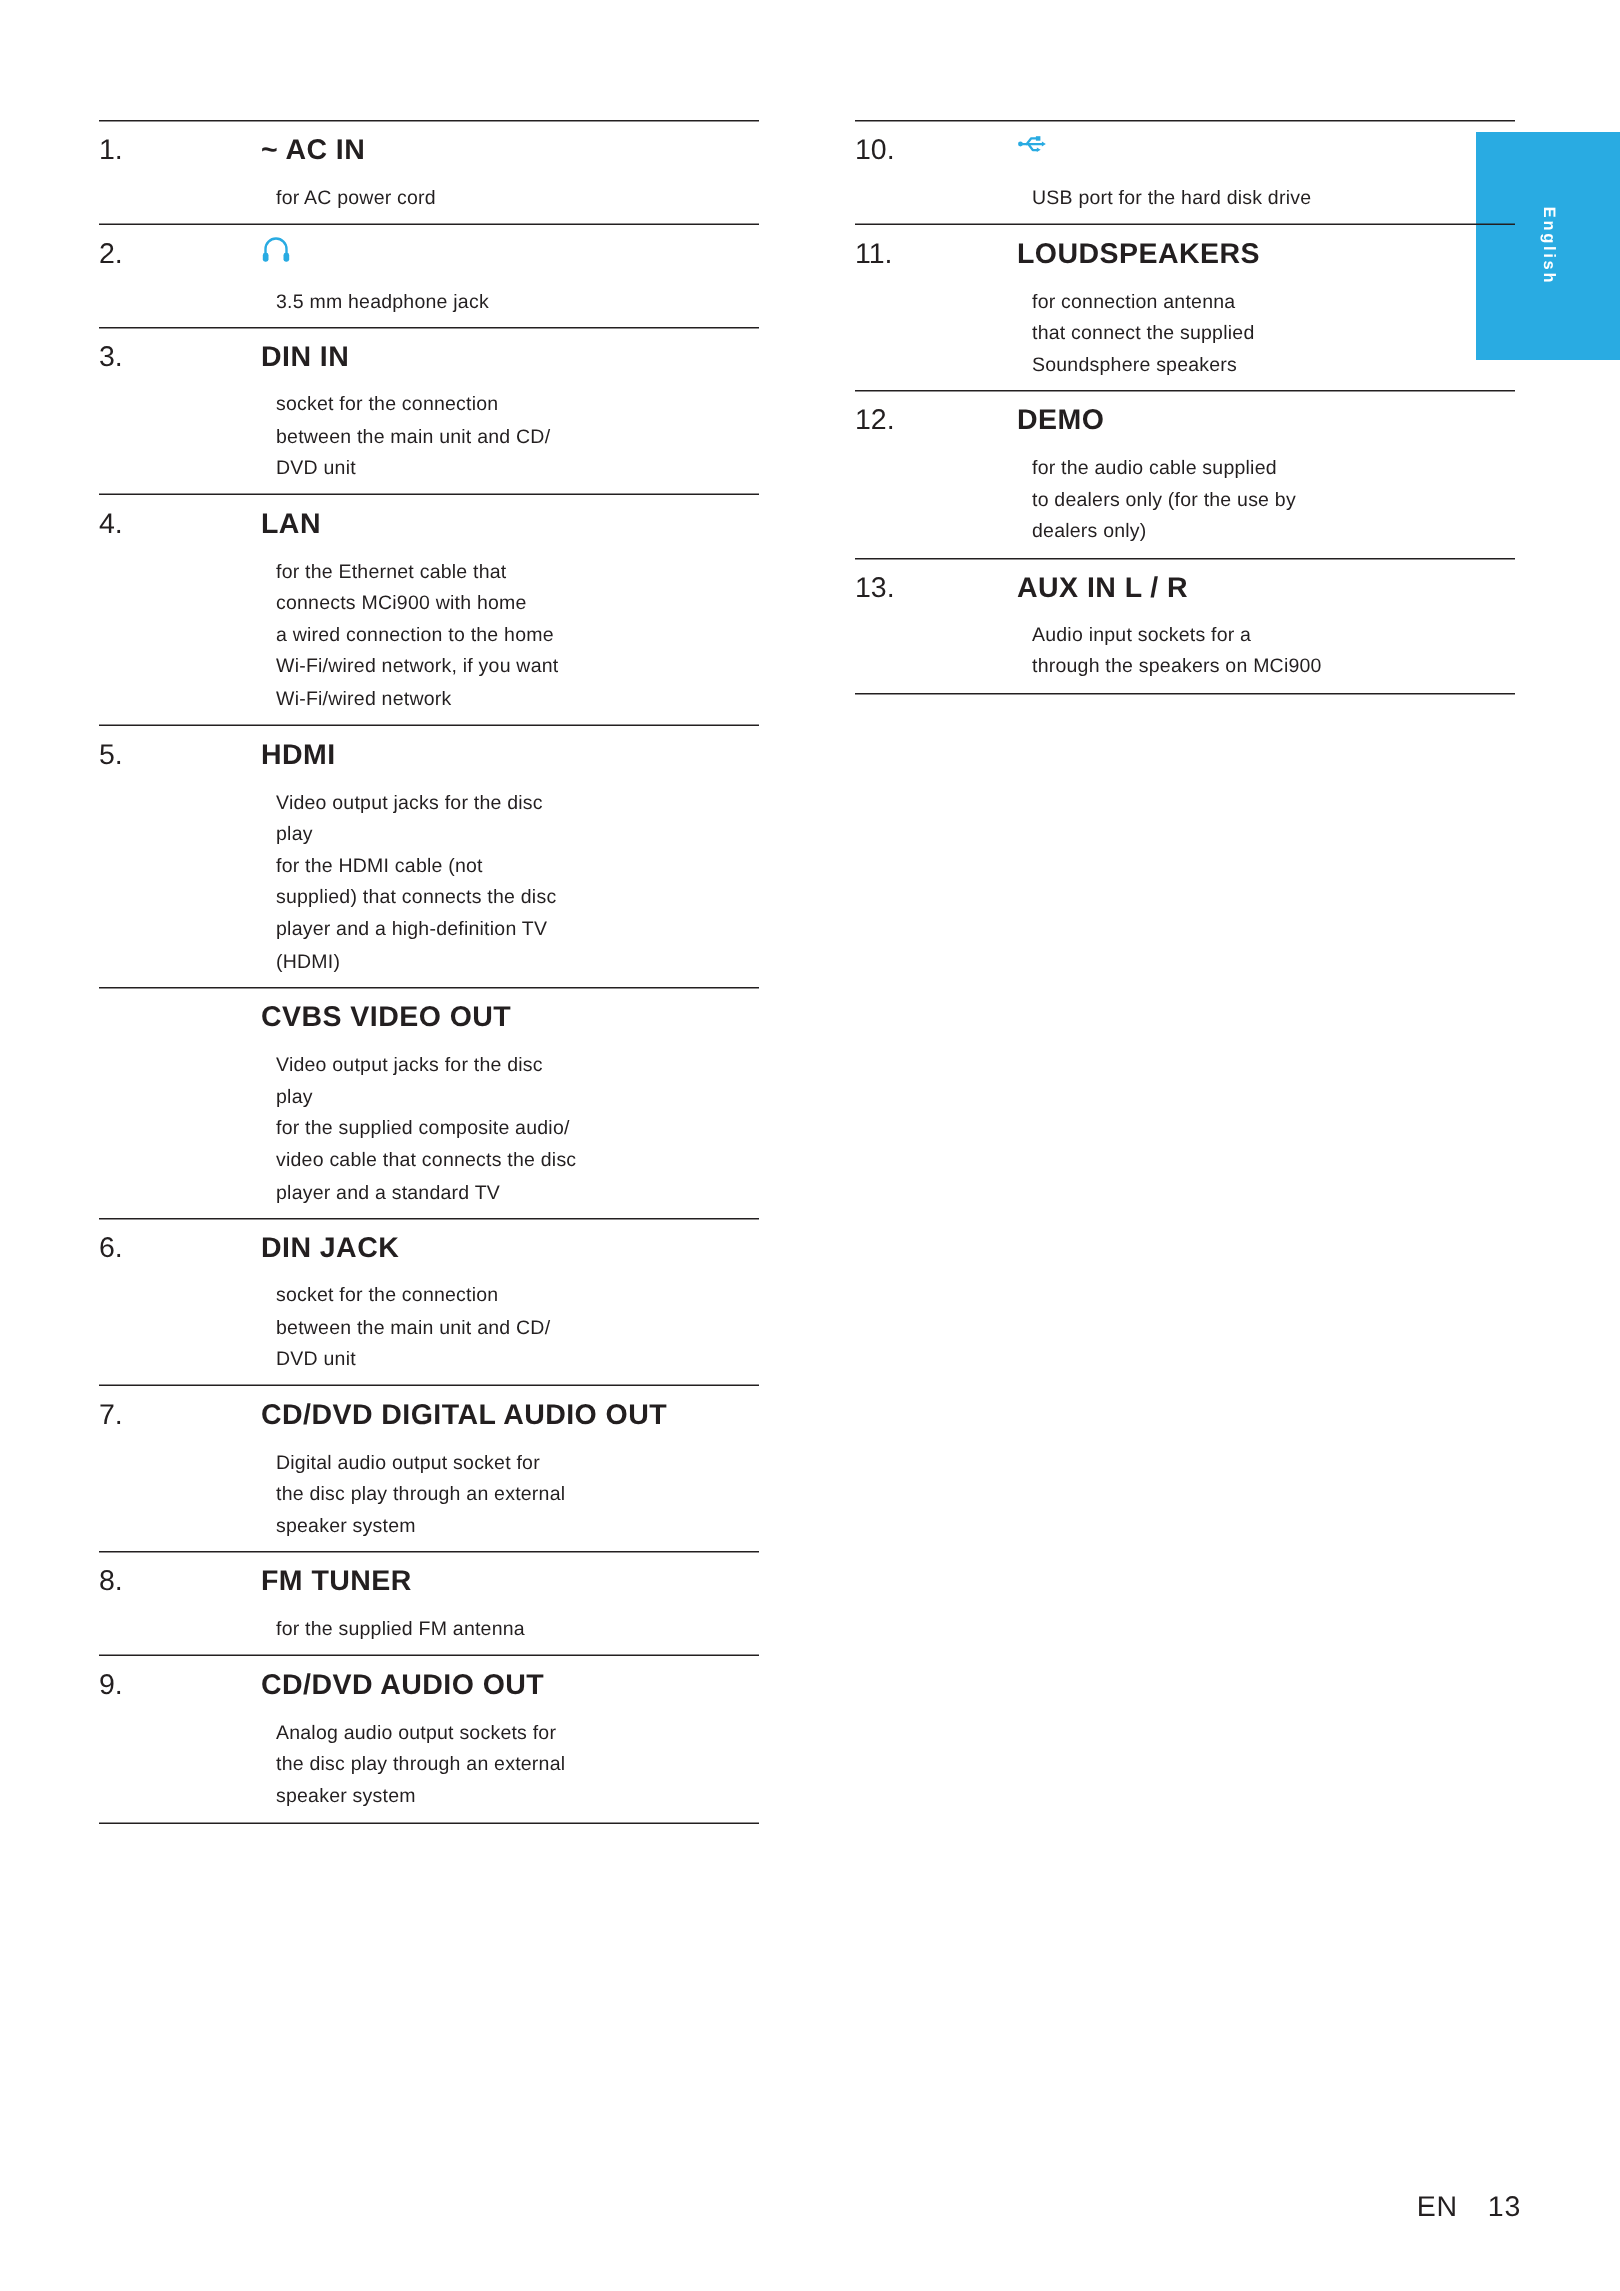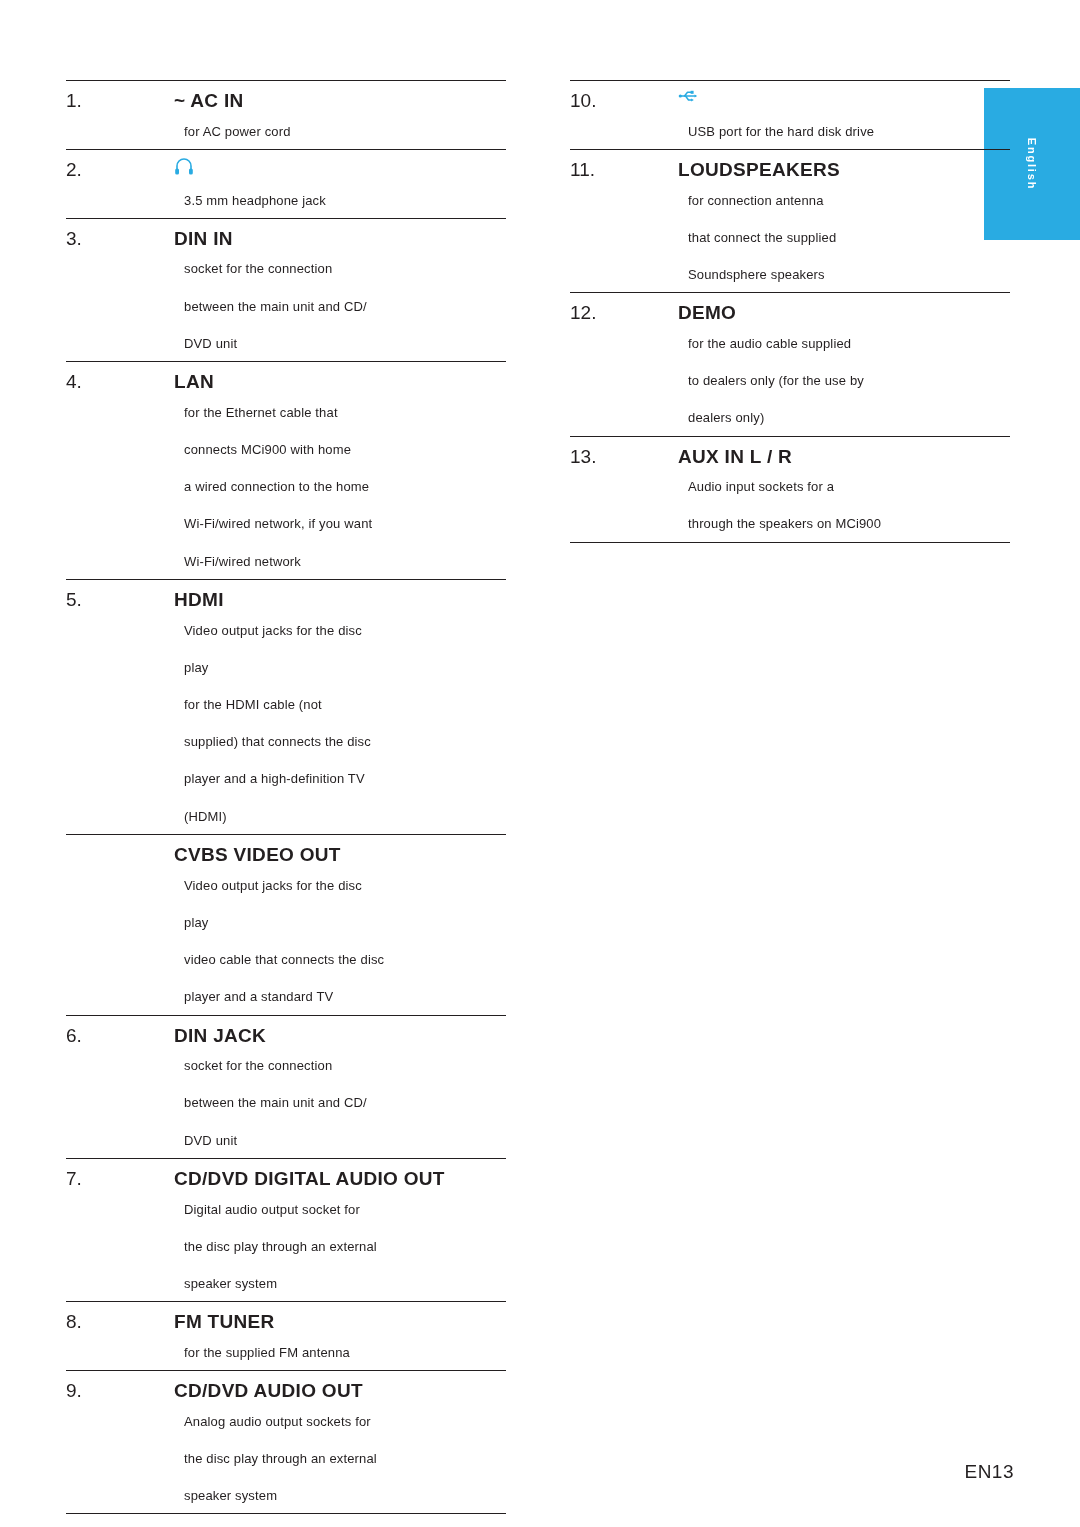--- a/index.html
+++ b/index.html
@@ -80,21 +80,21 @@
     flex: 1 1 auto;
     margin-left: 118px;
     font-size: 13px;
     line-height: 1.48;
     padding-top: 2px;
     padding-bottom: 8px;
     color: #231f20;
     letter-spacing: 0.15px;
   }
   .desc p { margin: 0; }
-  .desc p + p { margin-top: 18px; }
+  .desc p + p { margin-top: 2px; }
 
   .closing-rule {
     border-top: 1.6px solid #231f20;
     height: 0;
   }
 
   
   .icon-cell {
     flex: 1 1 auto;
     padding-top: 7px;
@@ -105,21 +105,21 @@
 
   
   #footer {
     position: absolute;
     right: 66px;
     bottom: 44px;
     font-size: 19px;
     letter-spacing: 0.5px;
     color: #231f20;
   }
-  #footer .en { font-weight: normal; text-align: right; }
+  #footer .en { margin-right: 20px; font-weight: normal; text-align: right; }
   #footer .pg { font-weight: normal; }
 </style>
 </head>
 <body>
 
 <div id="lang-tab">
   <span class="lang-text">English</span>
 </div>
 
 <div class="column" id="col-left">
@@ -186,20 +186,21 @@
       </div>
     </div>
     <div class="row">
       <div class="num"></div>
       <div class="label">CVBS VIDEO OUT</div>
     </div>
     <div class="desc-row">
       <div class="desc">
         <p>Video output jacks for the disc</p>
         <p>play</p>
+        <p>for the supplied composite audio/</p>
         <p>video cable that connects the disc</p>
         <p>player and a standard TV</p>
       </div>
     </div>
     <div class="row">
       <div class="num">6.</div>
       <div class="label">DIN JACK</div>
     </div>
     <div class="desc-row">
       <div class="desc">

